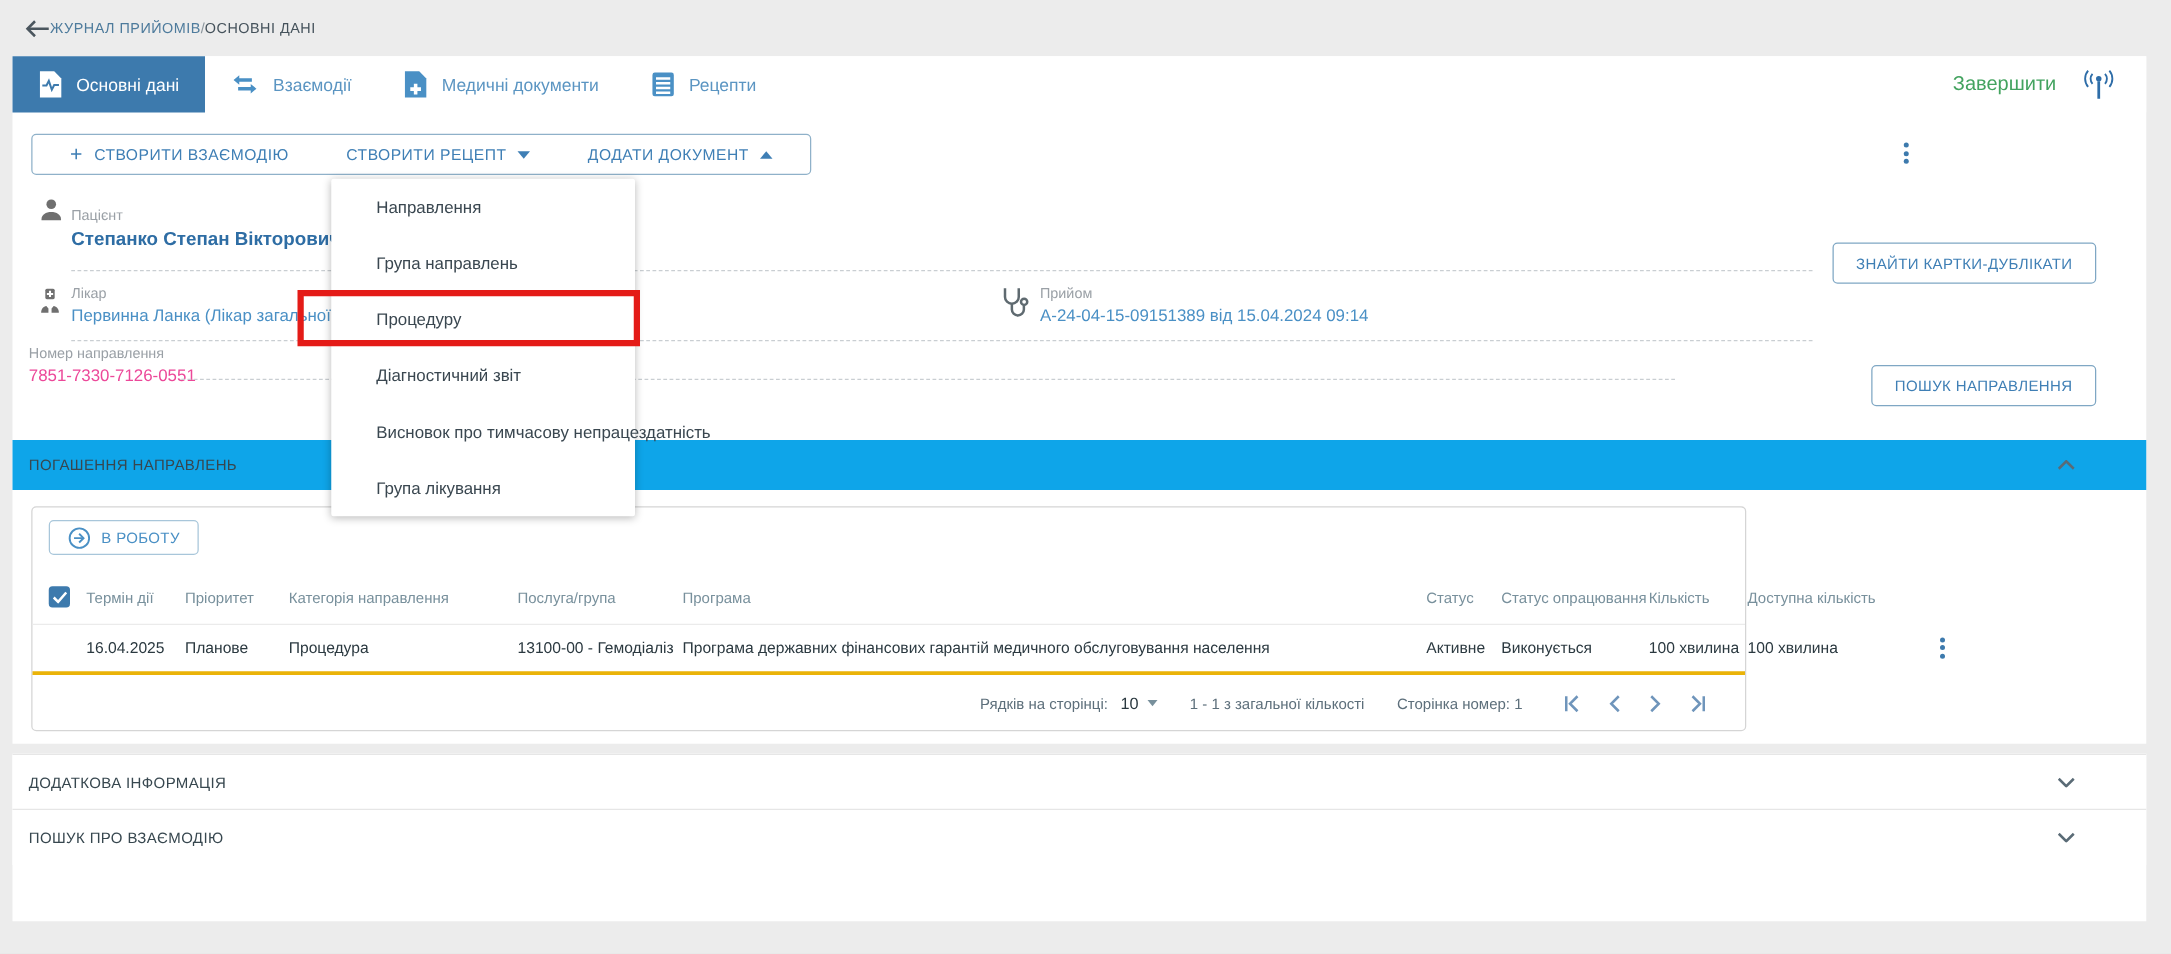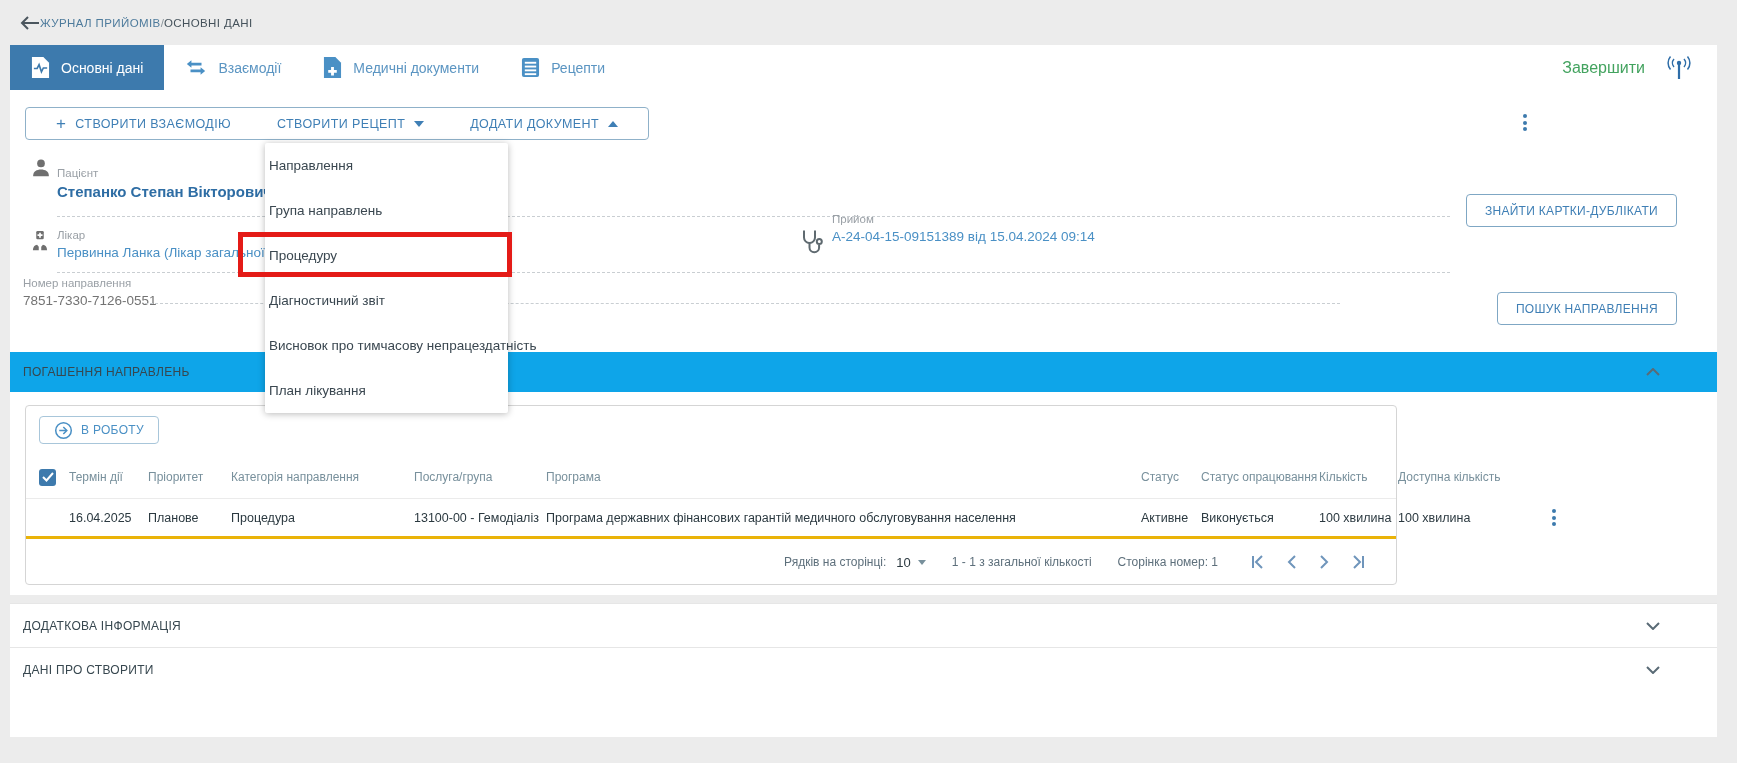--- a/index.html
+++ b/index.html
@@ -37,30 +37,30 @@
   .kebab { display:inline-flex; flex-direction:column; gap:2.5px; cursor:pointer; padding:3px; }
   .kebab i { width:4px; height:4px; border-radius:50%; background:#3d7aad; }
   .toolbar-kebab { position:absolute; right:187px; top:66px; }
 
   
   .abs { position:absolute; }
   .small-label { font-size:11.5px; color:#9aa0a6; }
   .labelled { display:flex; flex-direction:column; gap:4px; }
   .patient-name { font-size:15px; font-weight:bold; color:#2e6da4; white-space:nowrap; }
   .blue-value { font-size:13.5px; color:#4a90c5; white-space:nowrap; }
-  .dark-value { font-size:13.5px; color:#737373; white-space:nowrap;text-align:center; }
+  .dark-value { font-size:13.5px; color:#ec4899; white-space:nowrap;text-align:center; }
   .dashed-line { border-top:1px dashed #c9ced2; height:0; }
   .outline-btn { height:33px; display:flex; align-items:center; background:#fff; border:1px solid #7fa7c4;
       border-radius:4px; padding:0 18px; font-size:12px; letter-spacing:.3px; color:#3f7fb5;
       cursor:pointer; white-space:nowrap; }
 
   
   .dropdown { position:absolute; left:255px; top:98px; width:243px; background:#fff; z-index:5;
       box-shadow:0 1px 7px rgba(0,0,0,.28); border-radius:2px; }
-  .menu-item { height:45px; display:flex; align-items:center; padding-left:4px; font-size:13.5px;
+  .menu-item { height:45px; display:flex; align-items:center; padding-left:36px; font-size:13.5px;
       color:#3a4750; cursor:pointer; white-space:nowrap; }
   .highlight-box { position:absolute; left:228px; top:187px; width:274px; height:45px; z-index:6;
       border:5px solid #e41b17; pointer-events:none; }
 
   
   .redemption-header { position:absolute; top:307px; left:0; right:0; height:40px; background:#0ea5e9;
       display:flex; align-items:center; padding:0 57px 0 13px; cursor:pointer; }
   .section-title { font-size:12px; letter-spacing:.3px; color:#37474f; }
   .redemption-header .chev { margin-left:auto; }
 
@@ -221,40 +221,40 @@
       <span class="small-label">Лікар</span>
       <span class="blue-value">Первинна Ланка (Лікар загальної практики)</span>
     </div>
     <span class="abs" style="left:790px; top:184px;">
       <svg width="24" height="27" viewBox="0 0 24 27" fill="none" stroke="#5f6a70" stroke-width="2">
         <path d="M4 1.5v7a5.5 5.5 0 0 0 11 0v-7"></path>
         <path d="M9.5 14v4.5a4.8 4.8 0 0 0 9.6 0v-2.8"></path>
         <circle cx="19.3" cy="12.4" r="2.5"></circle>
       </svg>
     </span>
-    <div class="abs labelled" style="left:822px; top:168px;">
+    <div class="abs labelled" style="left:822px; top:184px;">
       <span class="small-label">Прийом</span>
       <span class="blue-value" style="cursor:pointer;">A-24-04-15-09151389 від 15.04.2024 09:14</span>
     </div>
     <div class="abs dashed-line" style="left:47px; right:267px; top:227px;"></div>
 
     <div class="abs labelled" style="left:13px; top:232px;">
       <span class="small-label">Номер направлення</span>
       <span class="dark-value">7851-7330-7126-0551</span>
     </div>
     <div class="abs dashed-line" style="left:135px; right:377px; top:258px;"></div>
     <div class="abs outline-btn" style="right:40px; top:247px;">ПОШУК НАПРАВЛЕННЯ</div>
 
     <div class="dropdown">
       <div class="menu-item">Направлення</div>
       <div class="menu-item">Група направлень</div>
       <div class="menu-item">Процедуру</div>
       <div class="menu-item">Діагностичний звіт</div>
       <div class="menu-item">Висновок про тимчасову непрацездатність</div>
-      <div class="menu-item">План лікування</div>
+      <div class="menu-item">Група лікування</div>
     </div>
     <div class="highlight-box"></div>
 
     <div class="redemption-header">
       <span class="section-title">ПОГАШЕННЯ НАПРАВЛЕНЬ</span>
       <span class="chev" style="display:inline-flex;">
         <svg width="14" height="8" viewBox="0 0 14 8" fill="none" stroke="#5a6b76" stroke-width="2">
           <polyline points="1,7 7,1 13,7"></polyline>
         </svg>
       </span>
@@ -350,21 +350,21 @@
     <div class="accordion">
       <div class="acc-row">
         <span class="section-title">ДОДАТКОВА ІНФОРМАЦІЯ</span>
         <span class="chev" style="display:inline-flex;">
           <svg width="14" height="8" viewBox="0 0 14 8" fill="none" stroke="#5a6b76" stroke-width="2">
             <polyline points="1,1 7,7 13,1"></polyline>
           </svg>
         </span>
       </div>
       <div class="acc-row">
-        <span class="section-title">ДАНІ ПРО СТВОРИТИ</span>
+        <span class="section-title">ПОШУК ПРО ВЗАЄМОДІЮ</span>
         <span class="chev" style="display:inline-flex;">
           <svg width="14" height="8" viewBox="0 0 14 8" fill="none" stroke="#5a6b76" stroke-width="2">
             <polyline points="1,1 7,7 13,1"></polyline>
           </svg>
         </span>
       </div>
     </div>
 
   </div>
 </div>

